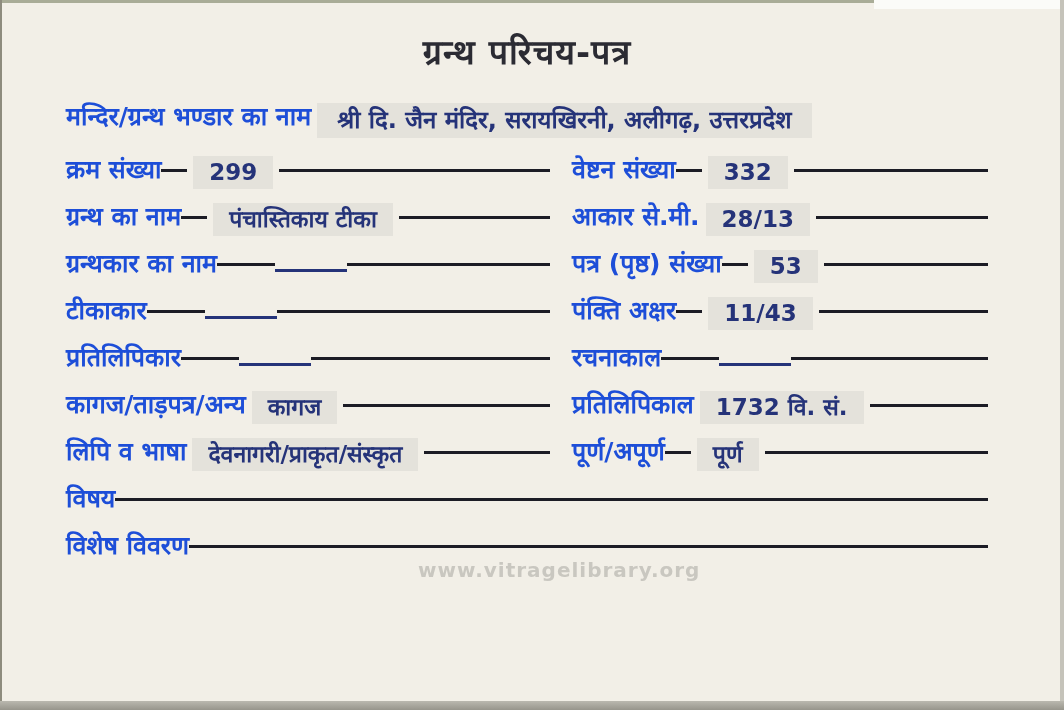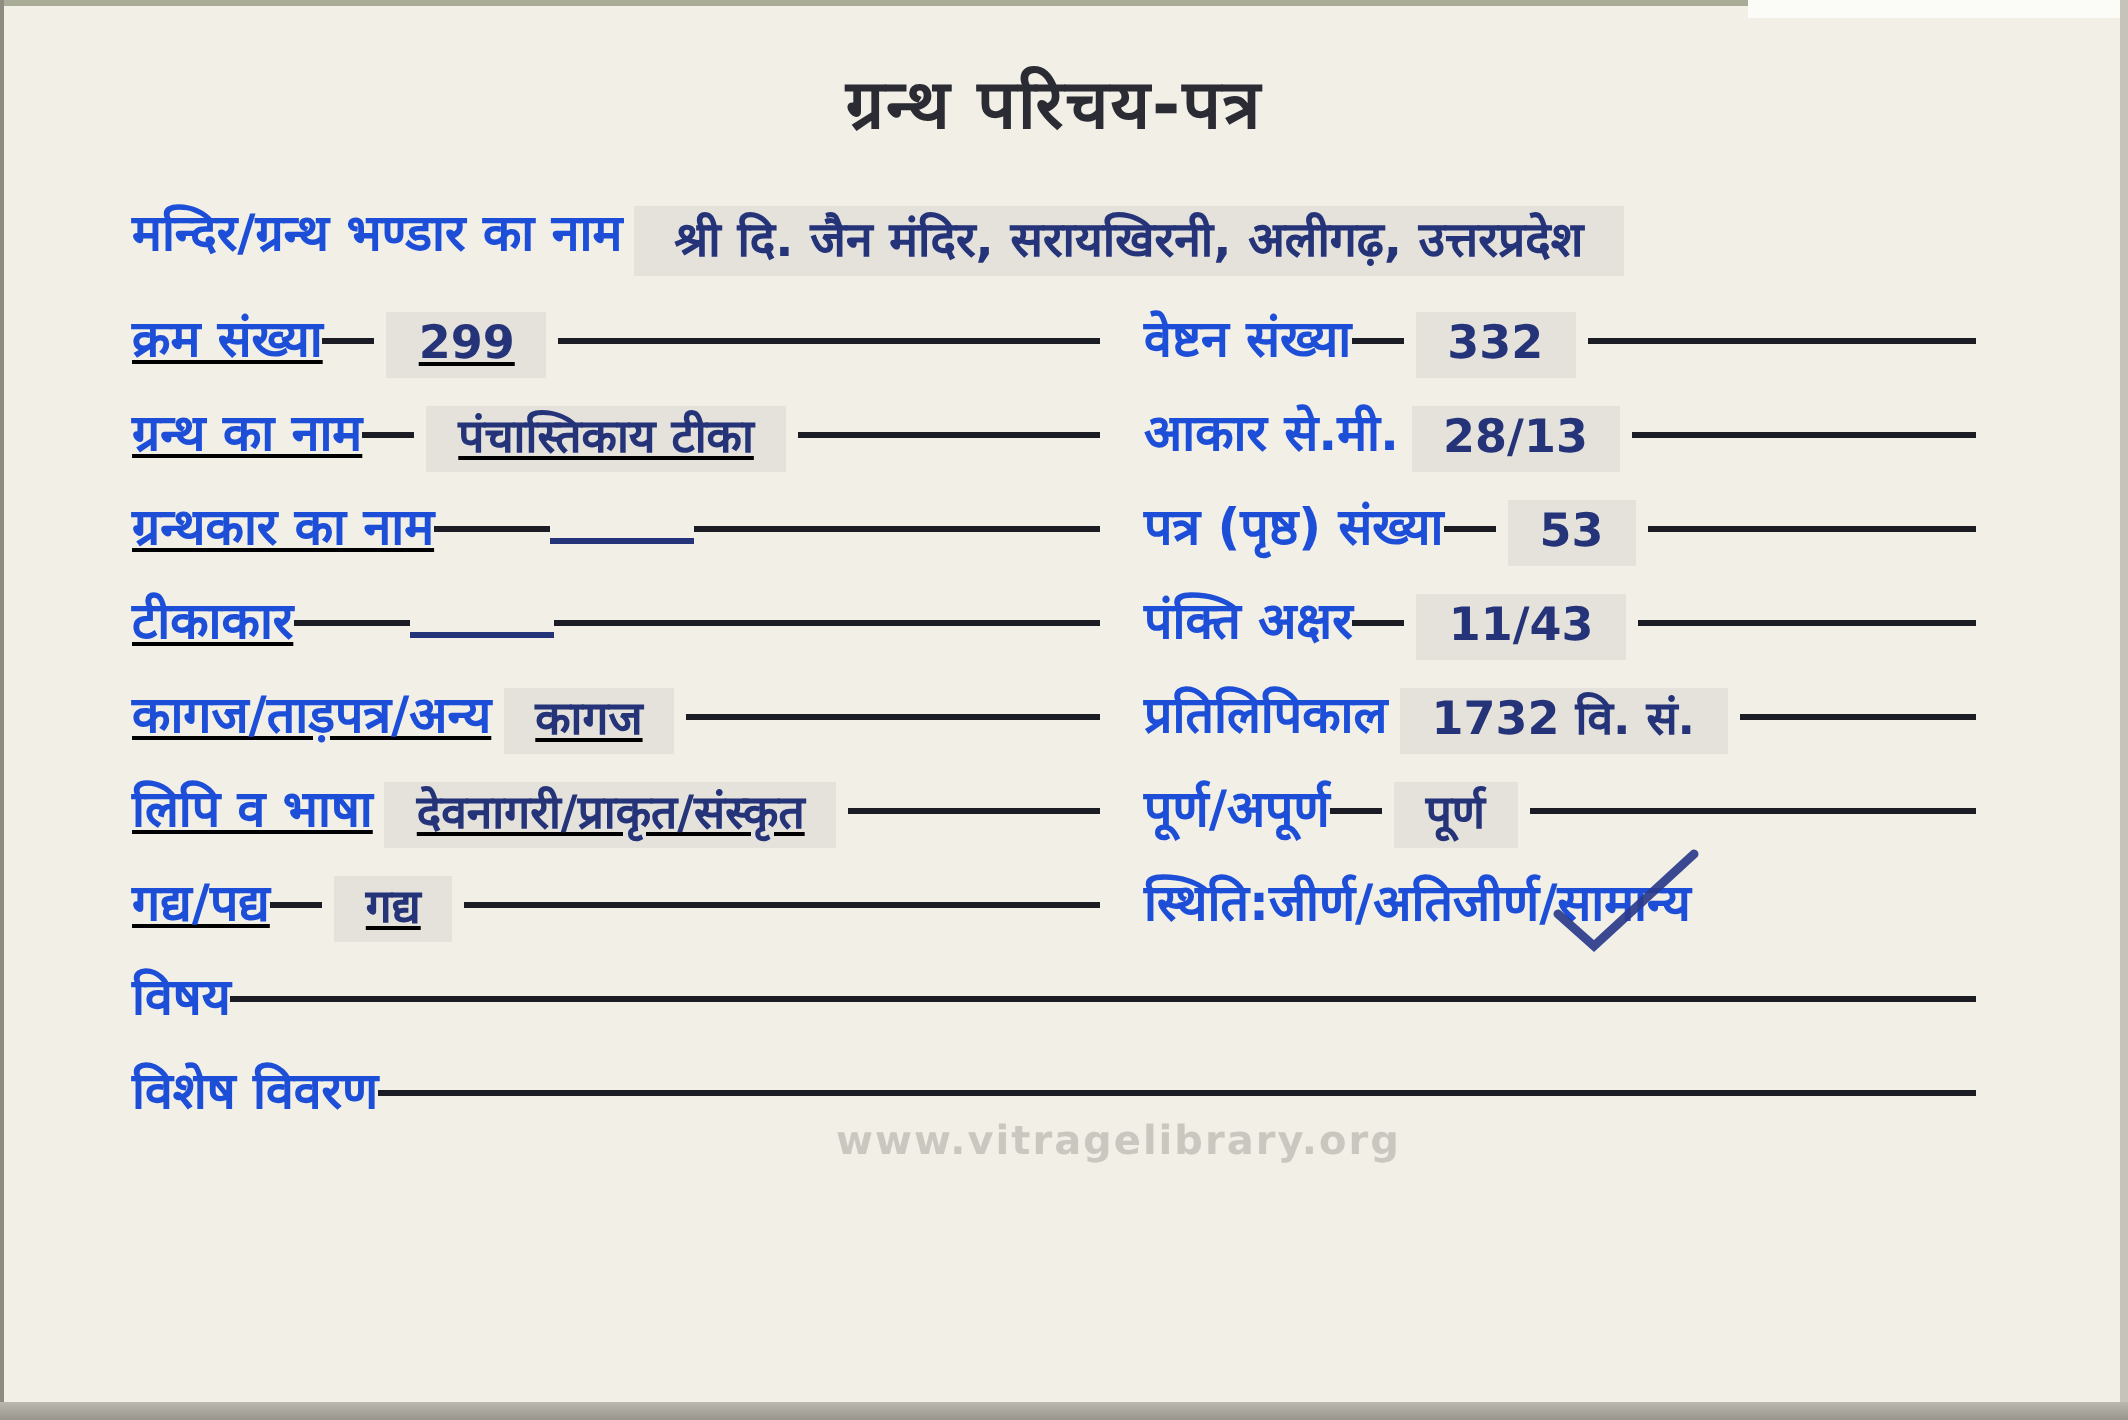--- a/index.html
+++ b/index.html
@@ -17,21 +17,21 @@
 
   .content { position:absolute; left:66px; right:76px; top:22px; }
 
   .title {
     text-align:center; font-size:34px; font-weight:700; color:#2b2b33;
     margin:6px 0 26px 0; letter-spacing:1px;
   }
 
   .row   { display:flex; align-items:flex-start; height:47px; }
   .row-first { height:53px; }
-  .half-l { flex:0 0 52.5%; display:flex; margin-right:22px; min-width:0;text-decoration:underline; }
+  .half-l { flex:0 0 52.5%; display:flex; margin-right:22px; min-width:0; }
   .half-r { flex:1 1 auto; display:flex; min-width:0; }
 
   .lbl {
     font-size:25px; font-weight:600; color:#1d4ed8;
     white-space:nowrap; line-height:34px;
   }
   .rule { flex:1 1 auto; border-top:3px solid #1c1c25; margin-top:16px; min-width:6px; }
   .pre  { flex:0 0 26px; }
   .pre-w{ flex:0 0 46px; }
 
@@ -125,20 +125,34 @@
         <span class="rule"></span>
       </div>
       <div class="half-r">
         <span class="lbl">पंक्ति अक्षर</span>
         <span class="rule pre"></span>
         <span class="val">11/43</span>
         <span class="rule"></span>
       </div>
     </div>
 
+    <div class="row">
+      <div class="half-l">
+        <span class="lbl">प्रतिलिपिकार</span>
+        <span class="rule dash-gap"></span>
+        <span class="dash"></span>
+        <span class="rule"></span>
+      </div>
+      <div class="half-r">
+        <span class="lbl">रचनाकाल</span>
+        <span class="rule dash-gap"></span>
+        <span class="dash"></span>
+        <span class="rule"></span>
+      </div>
+    </div>
 
     <div class="row">
       <div class="half-l">
         <span class="lbl">कागज/ताड़पत्र/अन्य</span>
         <span class="val">कागज</span>
         <span class="rule"></span>
       </div>
       <div class="half-r">
         <span class="lbl">प्रतिलिपिकाल</span>
         <span class="val">1732 वि. सं.</span>
@@ -153,33 +167,20 @@
         <span class="rule"></span>
       </div>
       <div class="half-r">
         <span class="lbl">पूर्ण/अपूर्ण</span>
         <span class="rule pre"></span>
         <span class="val">पूर्ण</span>
         <span class="rule"></span>
       </div>
     </div>
 
-    <div class="row">
-      <div class="half-l">
-        <span class="lbl">गद्य/पद्य</span>
-        <span class="rule pre"></span>
-        <span class="val">गद्य</span>
-        <span class="rule"></span>
-      </div>
-      <div class="half-r">
-        <span class="lbl"><span>स्थिति:जीर्ण/अतिजीर्ण/</span><span class="check-wrap"><span>सामान्य</span><svg viewBox="0 0 84 58">
-                <polyline points="8,36 26,52 76,6" fill="none" stroke="#2b3b8c" stroke-width="4.5" stroke-linecap="round" opacity="0.92"></polyline>
-              </svg></span></span>
-      </div>
-    </div>
 
     <div class="row">
       <span class="lbl">विषय</span>
       <span class="rule pre-w"></span>
       <span class="rule"></span>
     </div>
 
     <div class="row">
       <span class="lbl">विशेष विवरण</span>
       <span class="rule"></span>

